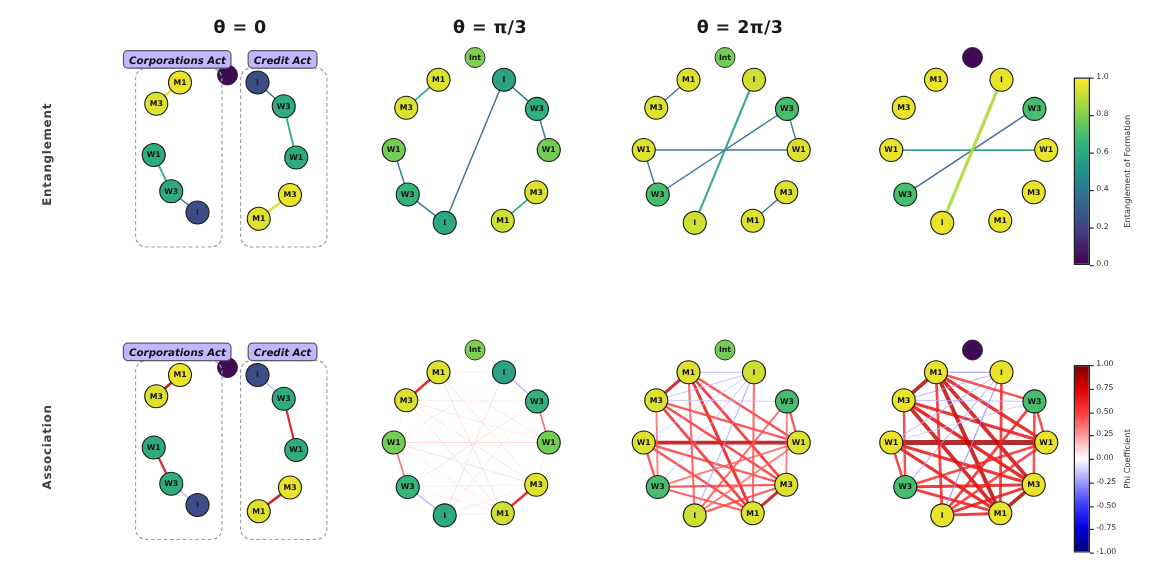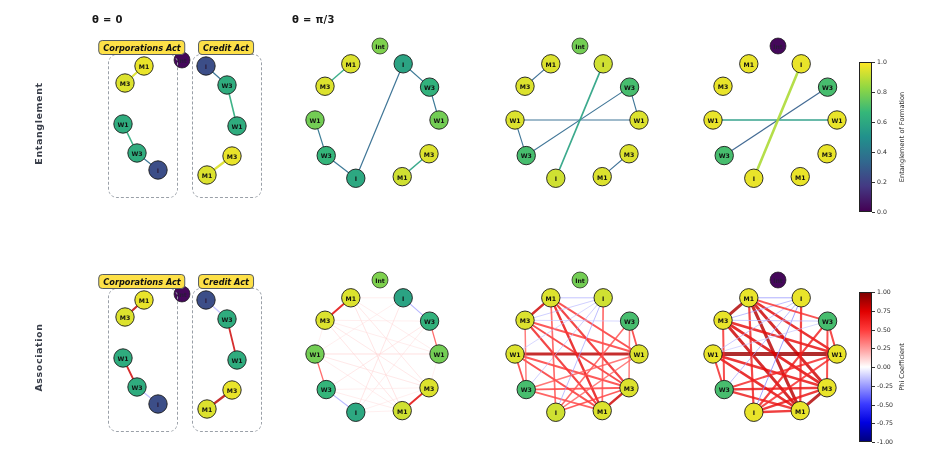--- a/index.html
+++ b/index.html
@@ -1,27 +1,27 @@
 <!DOCTYPE html>
 <html><head>
 <meta charset="utf-8">
 <style>
   html,body{margin:0;padding:0;background:#ffffff;}
   body{width:934px;height:469px;font-family:"DejaVu Sans","Liberation Sans",sans-serif;overflow:hidden;}
   #figure{position:relative;width:934px;height:469px;background:#fff;}
 
-  .col-title{position:absolute;font-size:10px;font-weight:bold;color:#1a1a1a;letter-spacing:.3px;white-space:nowrap;}
+  .col-title{position:absolute;font-size:14px;font-weight:bold;color:#1a1a1a;text-align:center;letter-spacing:.3px;white-space:nowrap;}
   .row-label{position:absolute;font-size:9.5px;font-weight:bold;color:#3a3f4a;letter-spacing:.6px;
     transform-origin:center center;transform:rotate(-90deg);white-space:nowrap;text-align:center;}
 
   .panel{position:absolute;}
   .panel svg{display:block;overflow:visible;}
 
   .grpbox{position:absolute;border:1.2px dashed #9aa0a8;border-radius:9px;background:transparent;}
-  .grplabel{position:absolute;border:1px solid #555b63;border-radius:4px;background:#fde047;
+  .grplabel{position:absolute;border:1px solid #555b63;border-radius:4px;background:#c4b5fd;
     font-size:8.2px;font-weight:bold;font-style:italic;color:#111;padding:1.5px 4px;white-space:nowrap;}
 
   .nodelabel{font-size:6.2px;font-weight:bold;font-family:"DejaVu Sans","Liberation Sans",sans-serif;
     text-anchor:middle;dominant-baseline:central;fill:#111;pointer-events:none;}
   .nodelabel.dark{fill:#2a1a3a;}
 
   .cbar{position:absolute;}
   .cbar .bar{position:absolute;left:0;top:0;border:1px solid #222;box-sizing:border-box;}
   .cbar .tick{position:absolute;font-size:6.2px;color:#2b2b2b;white-space:nowrap;}
   .cbar .tickmark{position:absolute;background:#333;height:1px;}
@@ -568,20 +568,21 @@
           </g>
           <g>
             <circle cx="88" cy="8" r="8" fill="rgb(68,8,90)" stroke="#1a1a1a" stroke-width="0.7"></circle>
             <text x="88" y="8.4" class="nodelabel dark" font-size="5">Int</text>
           </g>
         </g>
       </svg>
     </div>
     <div class="col-title" style="left: 92px; width: 200px; top: 14px;">θ = 0</div>
     <div class="col-title" style="left: 292px; width: 200px; top: 14px;">θ = π/3</div>
+    <div class="col-title" style="left: 492px; width: 200px; top: 14px;">θ = 2π/3</div>
     <div class="row-label" style="width: 120px; left: -22px; top: 117.5px;">Entanglement</div>
     <div class="row-label" style="width: 120px; left: -22px; top: 351.5px;">Association</div>
     <div class="cbar" style="left: 859px; top: 62px; width: 73px; height: 150px;">
       <div class="bar" style="width: 13px; height: 150px; background: linear-gradient(rgb(253, 231, 37), rgb(144, 215, 67), rgb(53, 183, 121), rgb(33, 145, 140), rgb(49, 104, 142), rgb(68, 57, 131), rgb(68, 1, 84));"></div>
       <div class="tickmark" style="left: 13px; top: 0px; width: 3px;"></div>
       <div class="tick" style="left: 18px; top: -4px;">1.0</div>
       <div class="tickmark" style="left: 13px; top: 30px; width: 3px;"></div>
       <div class="tick" style="left: 18px; top: 26px;">0.8</div>
       <div class="tickmark" style="left: 13px; top: 60px; width: 3px;"></div>
       <div class="tick" style="left: 18px; top: 56px;">0.6</div>

